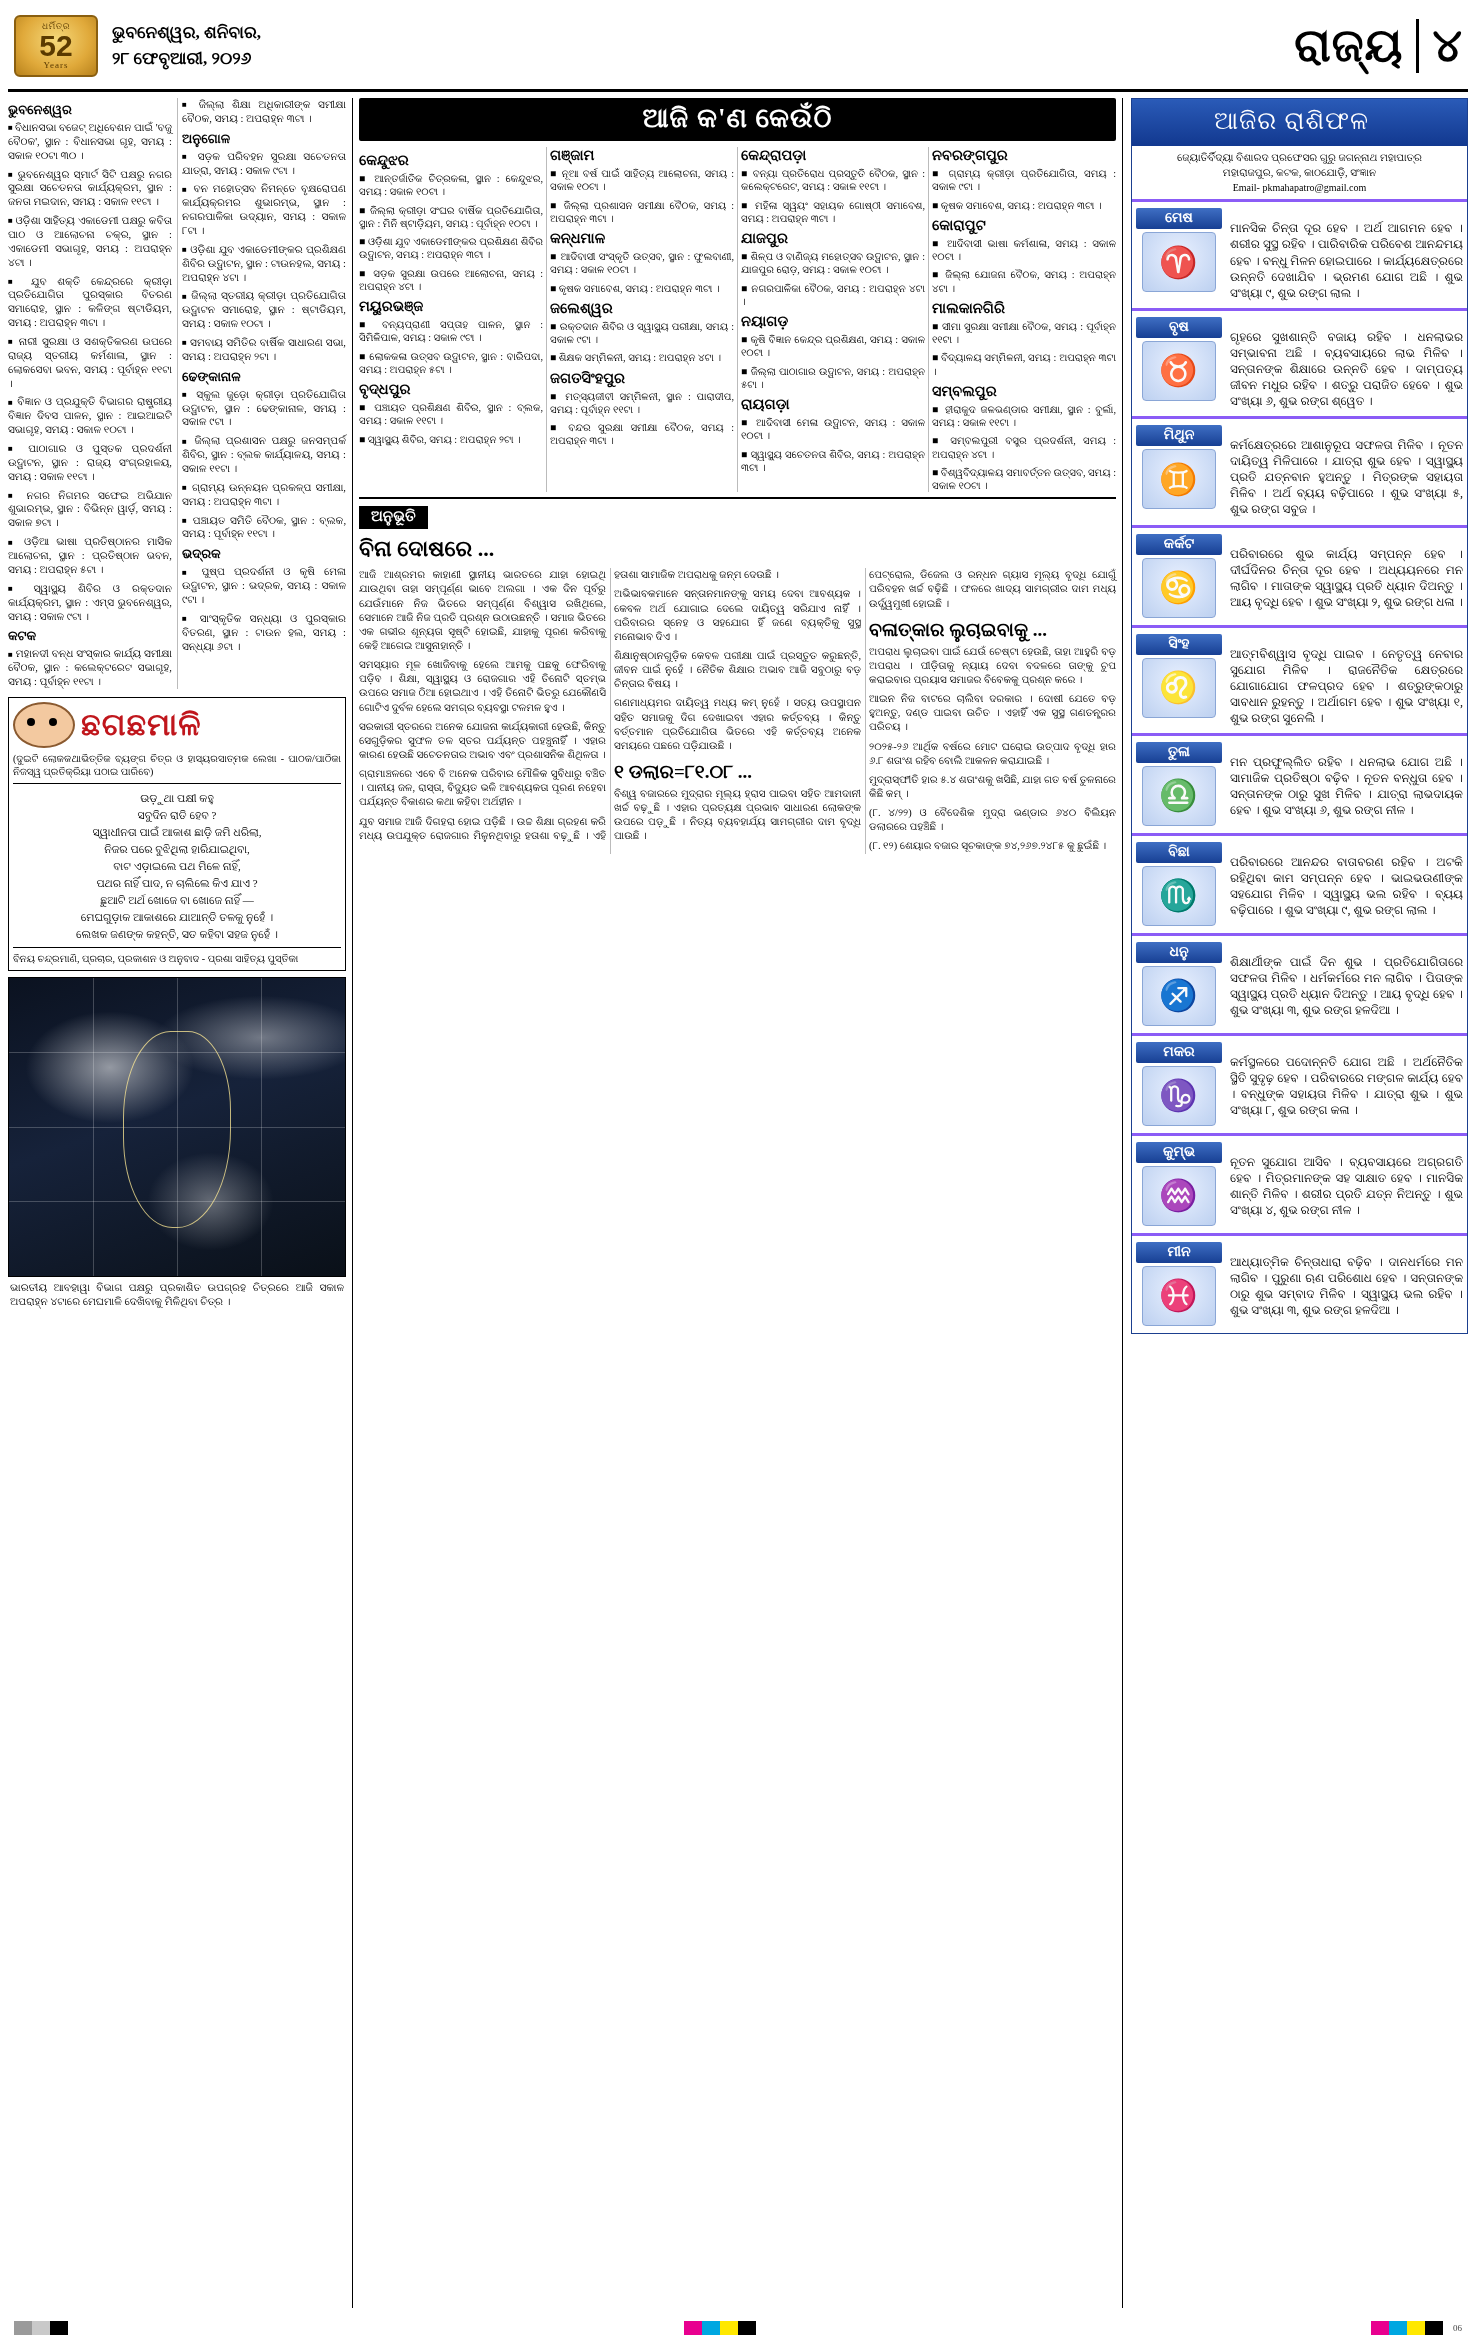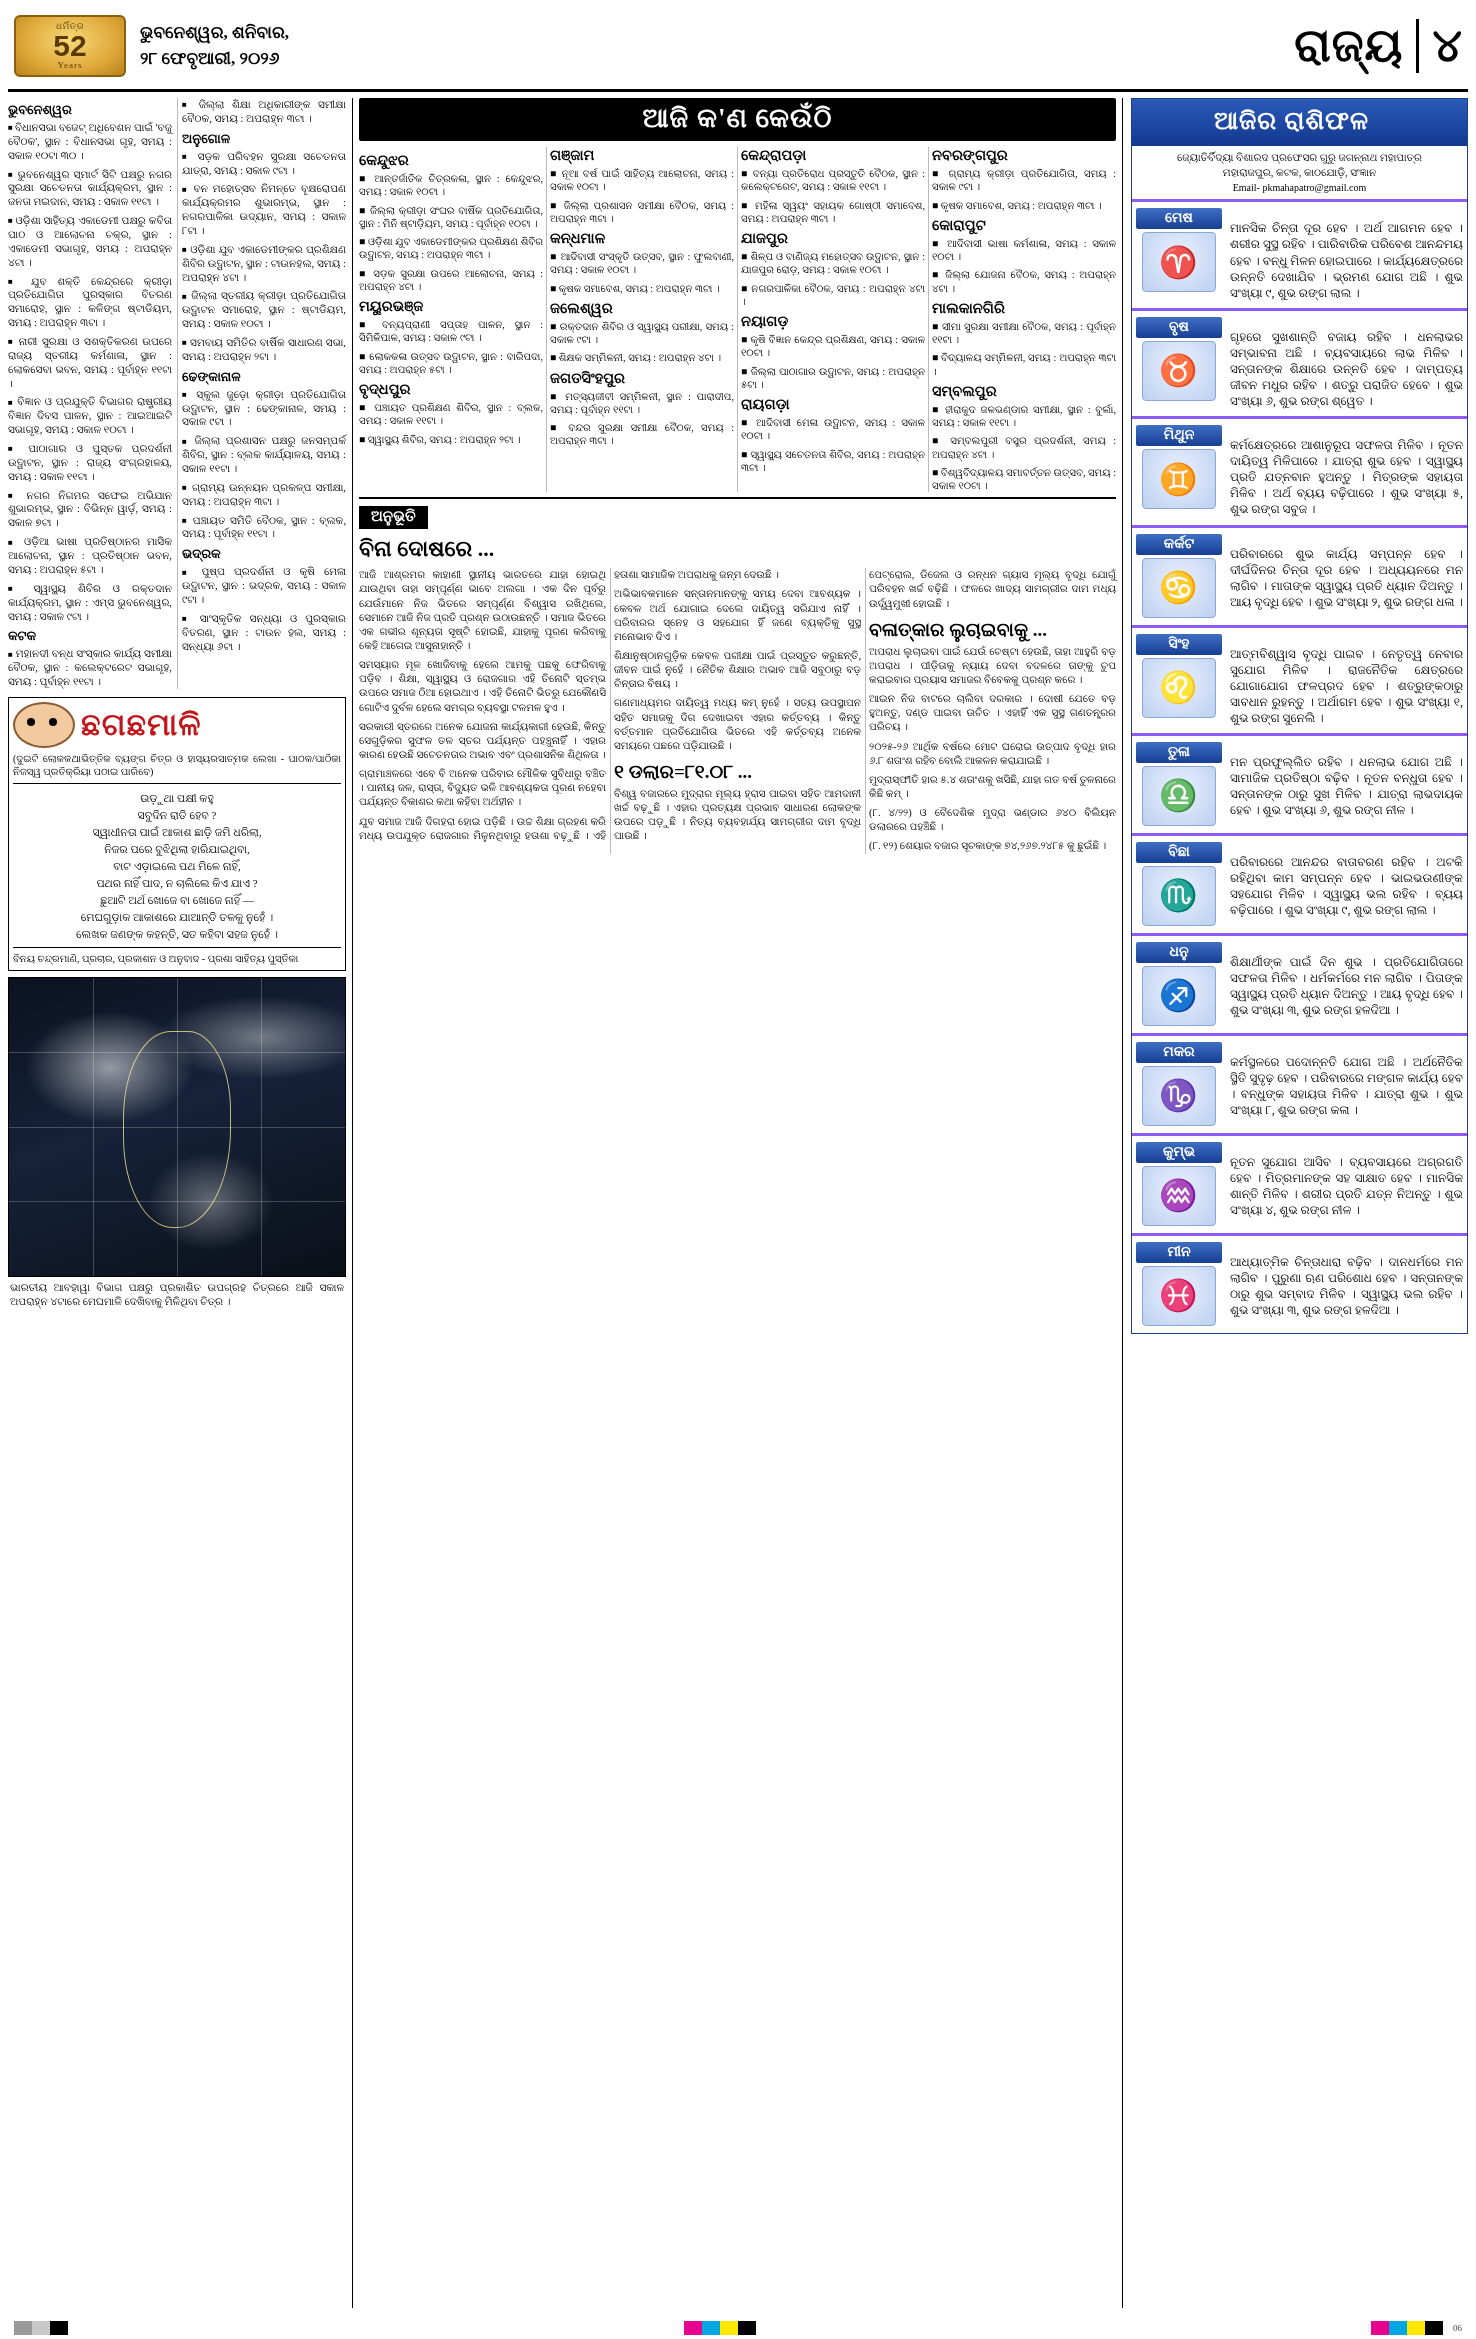--- a/index.html
+++ b/index.html
@@ -22,21 +22,21 @@
 
   
   .masthead {
     display:flex; align-items:center; justify-content:space-between;
     border-bottom: 3px solid #000;
     padding: 4px 6px 8px 6px;
     height: 86px;
   }
   .mh-left { display:flex; align-items:center; gap:14px; }
   .anniv-badge {
-    width: 112px; height: 62px;
+    width: 84px; height: 62px;
     background: radial-gradient(ellipse at 50% 40%, #f6d97a 0%, #e0a93a 60%, #b8821c 100%);
     border: 2px solid #8a5f10;
     border-radius: 6px;
     display:flex; flex-direction:column; align-items:center; justify-content:center;
     color:#5a3a00; line-height:1;
   }
   .anniv-top { font-size: 9px; letter-spacing:.5px; }
   .anniv-num { font-size: 30px; font-weight:bold; font-family:"Liberation Sans",sans-serif; }
   .anniv-years { font-size: 9px; letter-spacing:1px; }
   .mh-date { font-size: 17px; line-height: 1.5; font-weight: bold; }
@@ -82,21 +82,21 @@
   .mini-head {
     font-size: 14.5px; font-weight: bold; margin: 5px 0 3px 0;
     break-after: avoid;
   }
   .mini-body { font-size: 10.2px; line-height: 1.3; text-align: justify; margin:0 0 5px 0; break-inside: avoid-column;}
 
   
   .rashi-box { border: 1px solid #1b3f8f; }
   .rashi-title {
     background: linear-gradient(#2a5bb8,#12388f);
-    color: #fff; text-align:center; font-size: 25px; font-weight: bold;
+    color: #fff; text-align:center; font-size: 25px; font-weight: normal;
     padding: 8px 16px 10px 0; letter-spacing:1px;
   }
   .rashi-sub { font-size: 10.5px; text-align:center; line-height:1.4; padding: 5px 6px 2px; }
   .rashi-mail { font-size: 10px; text-align:center; padding-bottom:6px; }
   .rashi-item { display:flex; gap:8px; padding: 6px 4px 7px 4px; border-top:3px solid #8b5cf6; }
   .rashi-sign { width: 86px; flex:0 0 86px; text-align:center; }
   .sign-name {
     background: linear-gradient(#3f6fc4,#173f93); color:#fff;
     font-size: 14px; font-weight:bold; padding: 2px 0 3px; border-radius:2px;
   }

